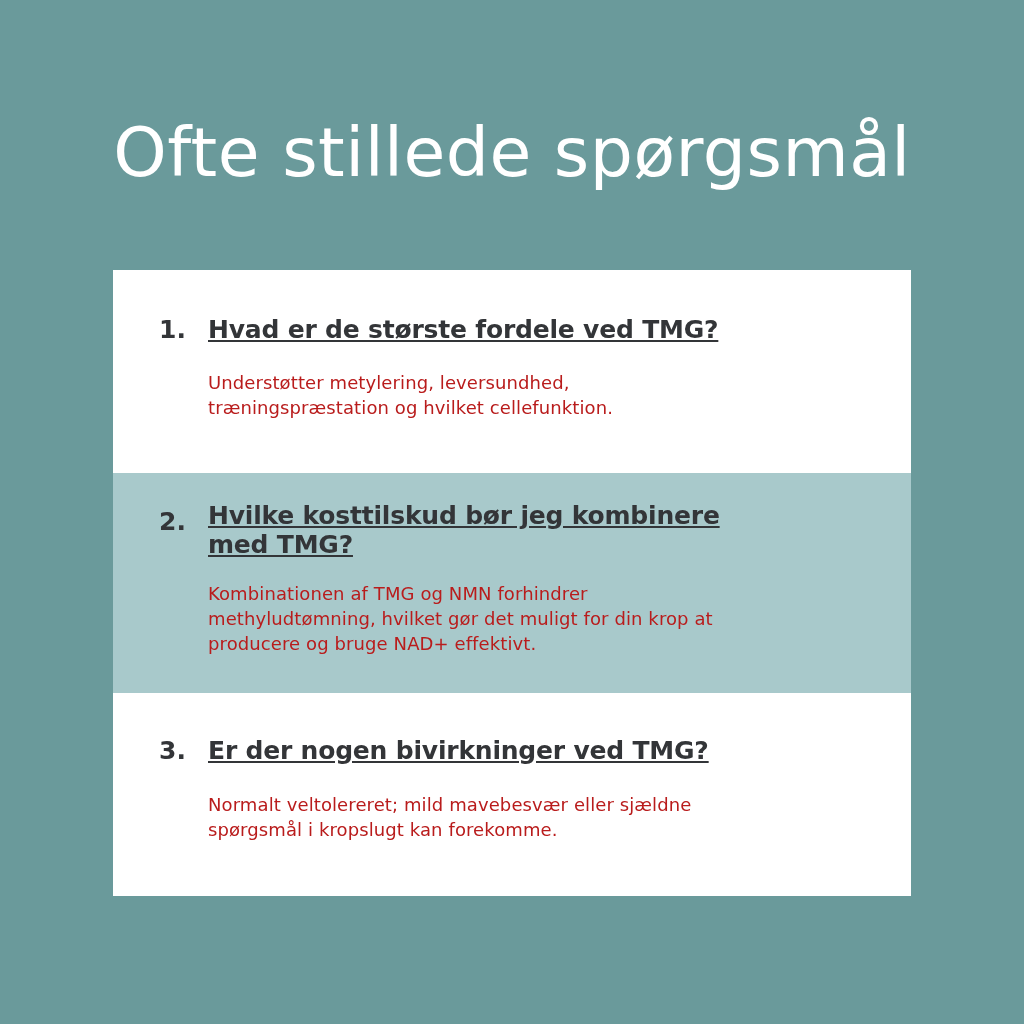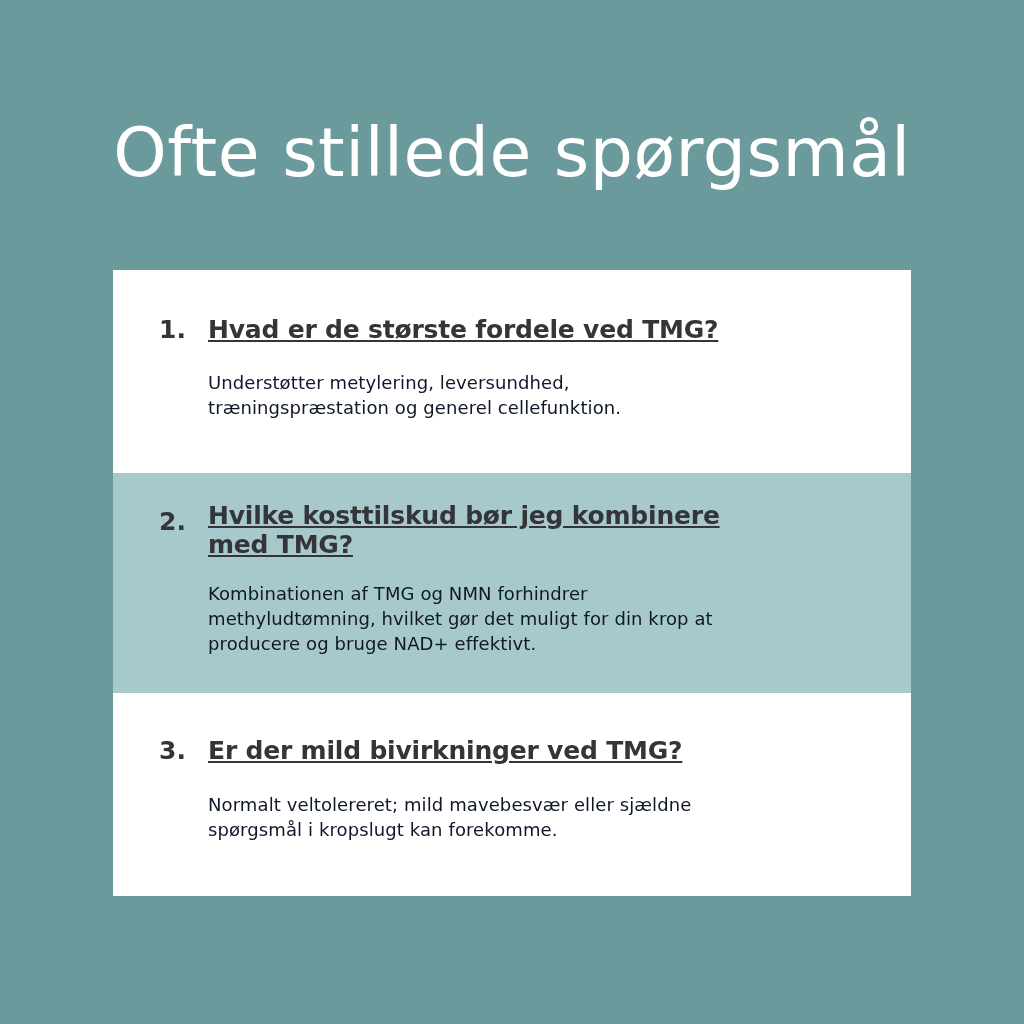--- a/index.html
+++ b/index.html
@@ -60,21 +60,21 @@
       font-weight: bold;
       font-size: 25px;
       line-height: 29px;
       letter-spacing: -0.2px;
       text-decoration: underline;
     }
     .faq-answer {
       position: absolute;
       left: 95px;
       width: 640px;
-      color: #0f172a;
+      color: #b91c1c;
       font-weight: normal;
       font-size: 18px;
       line-height: 25px;
       letter-spacing: 0.1px;
     }
     .item-1 .faq-number, .item-1 .faq-question { top: 45px; }
     .item-1 .faq-answer { top: 100px; }
 
     .item-2 .faq-number { top: 34px; }
     .item-2 .faq-question { top: 28px; }
@@ -92,41 +92,41 @@
 
 <div class="faq-card">
 
   <div class="faq-item item-1">
     <div class="faq-number">1.</div>
     <div class="faq-question">
       <span class="line">Hvad er de største fordele ved TMG?</span>
     </div>
     <div class="faq-answer">
       <span class="line">Understøtter metylering, leversundhed,</span>
-      <span class="line">træningspræstation og generel cellefunktion.</span>
+      <span class="line">træningspræstation og hvilket cellefunktion.</span>
     </div>
   </div>
 
   <div class="faq-item item-2">
     <div class="faq-number">2.</div>
     <div class="faq-question">
       <span class="line">Hvilke kosttilskud bør jeg kombinere</span>
       <span class="line">med TMG?</span>
     </div>
     <div class="faq-answer">
       <span class="line">Kombinationen af TMG og NMN forhindrer</span>
       <span class="line">methyludtømning, hvilket gør det muligt for din krop at</span>
       <span class="line">producere og bruge NAD+ effektivt.</span>
     </div>
   </div>
 
   <div class="faq-item item-3">
     <div class="faq-number">3.</div>
     <div class="faq-question">
-      <span class="line">Er der mild bivirkninger ved TMG?</span>
+      <span class="line">Er der nogen bivirkninger ved TMG?</span>
     </div>
     <div class="faq-answer">
       <span class="line">Normalt veltolereret; mild mavebesvær eller sjældne</span>
       <span class="line">spørgsmål i kropslugt kan forekomme.</span>
     </div>
   </div>
 
 </div>
 
 </body></html>

